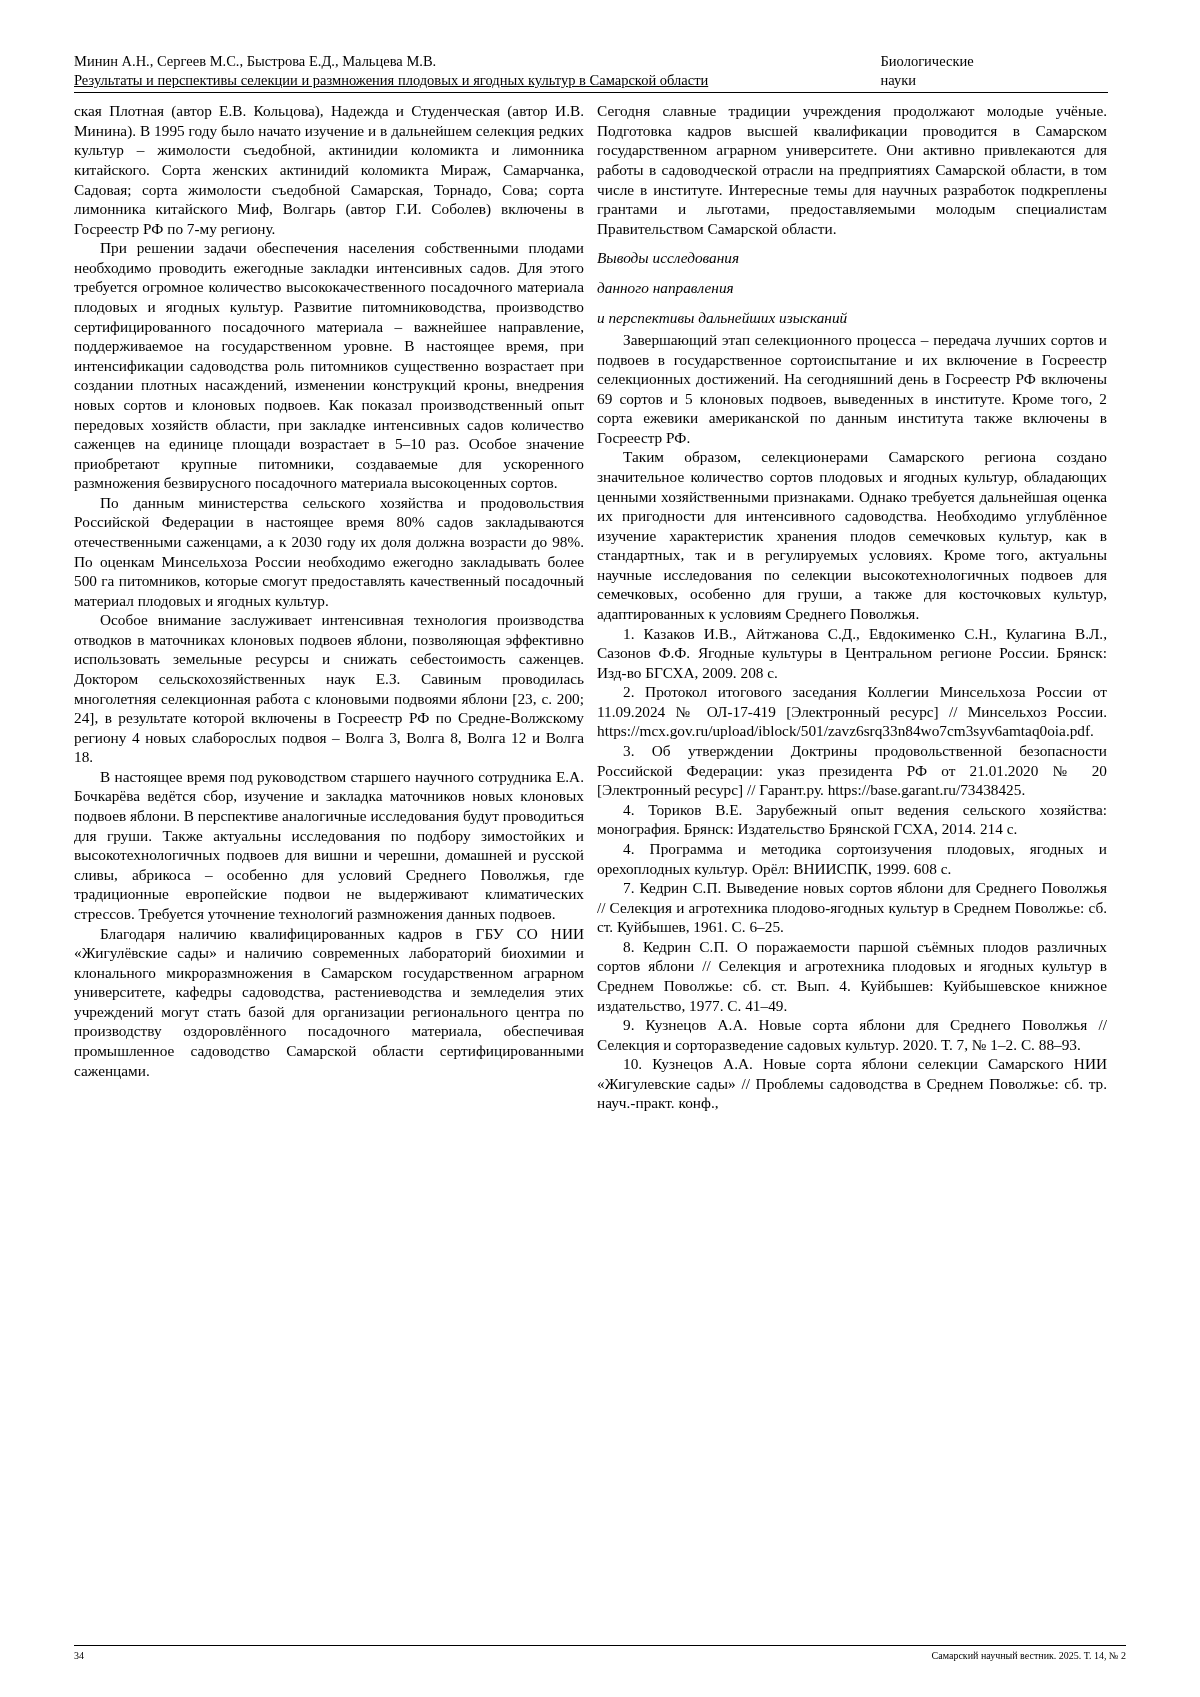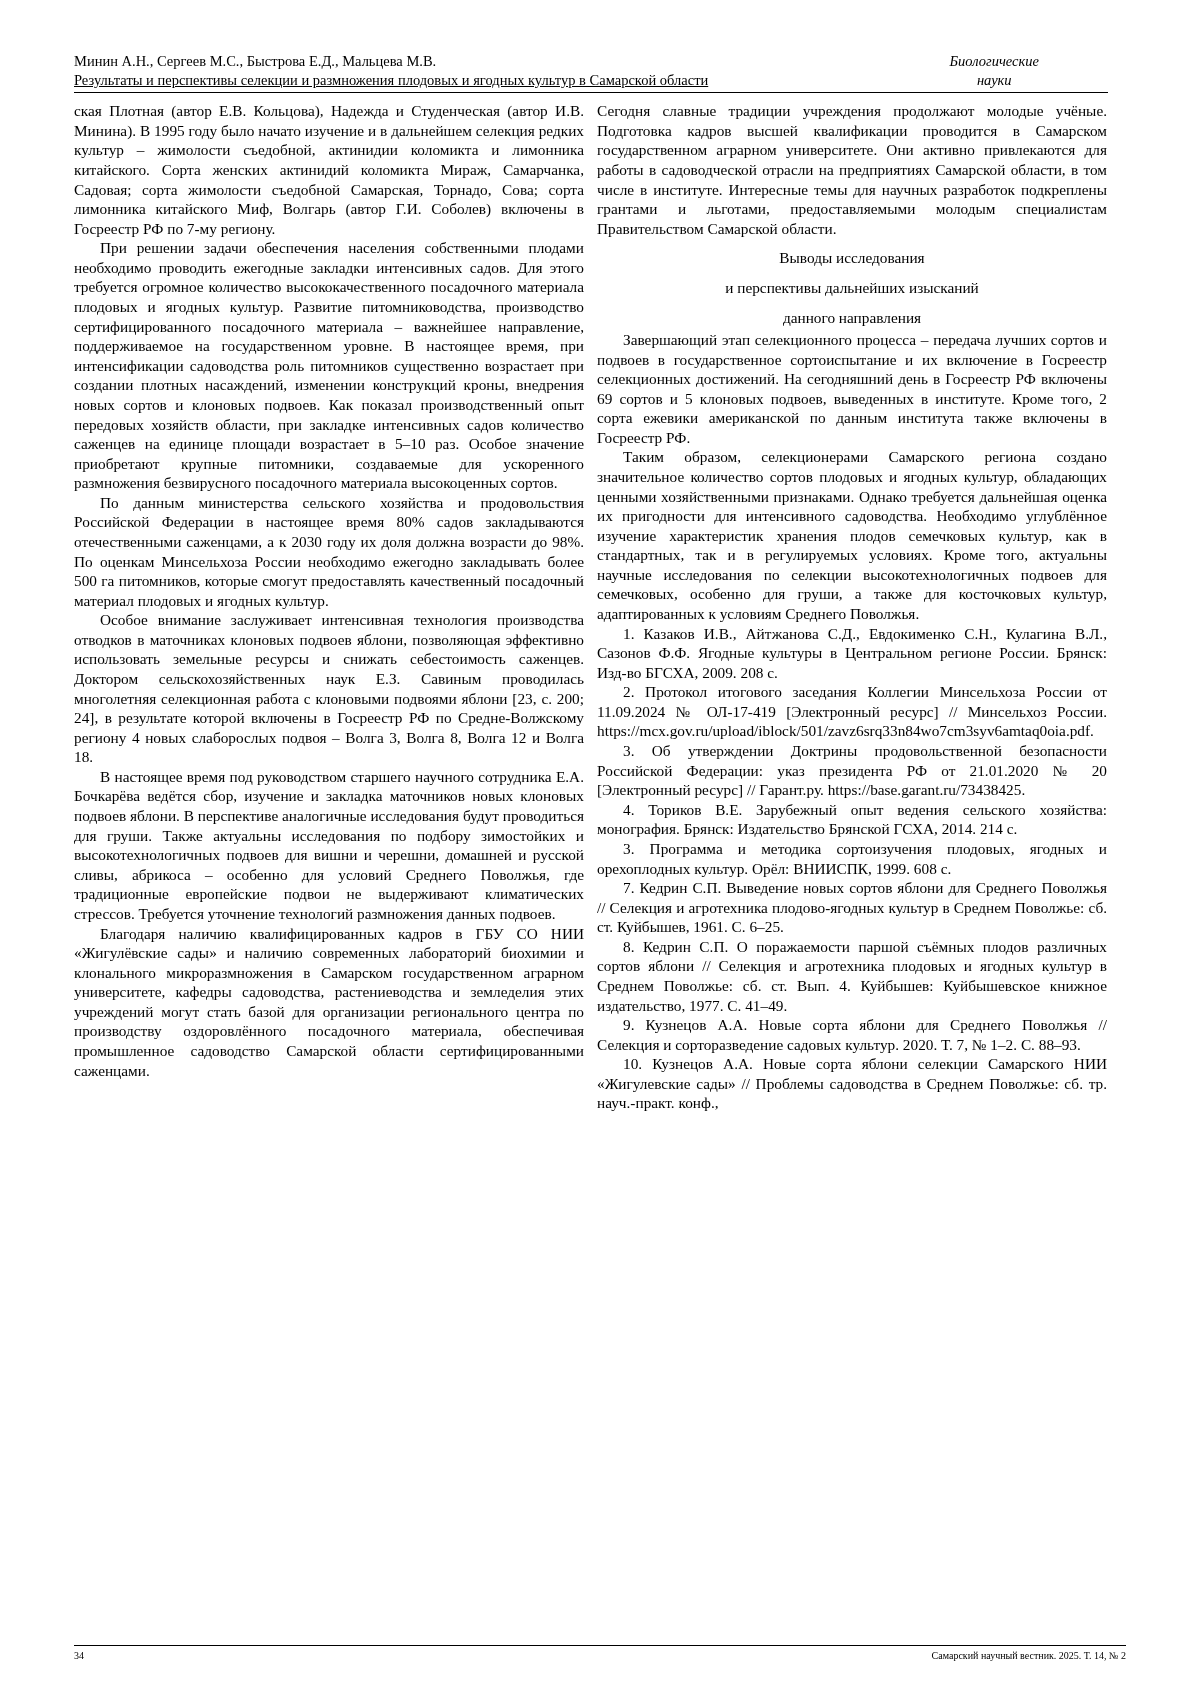--- a/index.html
+++ b/index.html
@@ -34,22 +34,21 @@
   }
   .runhead-left .authors {
     white-space: nowrap;
   }
   .runhead-left .title {
     white-space: nowrap;
     text-decoration: underline;
   }
   .runhead-right {
     width: 22%;
-    text-align: center;
-    font-style: italic;
+    text-align: left;
   }
   .runhead-right div {
     line-height: 1.32;
   }
   .rule {
     border-bottom: 1px solid #000;
     margin-top: 2px;
     margin-bottom: 8px;
   }
   
@@ -66,21 +65,22 @@
     hyphens: manual;
   }
   .col p {
     margin: 0;
     text-indent: 26px;
   }
   .col p.noindent {
     text-indent: 0;
   }
   .center-italic {
-    text-align: center;
+    text-align: left;
+    font-style: italic;
     text-indent: 0 !important;
     margin: 10px 0 2px 0 !important;
     line-height: 1.3;
   }
   .section-head {
     text-indent: 26px;
     font-weight: bold;
     margin-top: 10px !important;
     text-align: left;
   }
@@ -134,33 +134,33 @@
       <p>По данным министерства сельского хозяйства и продовольствия Российской Федерации в настоящее время 80% садов закладываются отечественными саженцами, а к 2030 году их доля должна возрасти до 98%. По оценкам Минсельхоза России необходимо ежегодно закладывать более 500 га питомников, которые смогут предоставлять качественный посадочный материал плодовых и ягодных культур.</p>
       <p>Особое внимание заслуживает интенсивная технология производства отводков в маточниках клоновых подвоев яблони, позволяющая эффективно использовать земельные ресурсы и снижать себестоимость саженцев. Доктором сельскохозяйственных наук Е.З. Савиным проводилась многолетняя селекционная работа с клоновыми подвоями яблони [23, с. 200; 24], в результате которой включены в Госреестр РФ по Средне-Волжскому региону 4 новых слаборослых подвоя – Волга 3, Волга 8, Волга 12 и Волга 18.</p>
       <p>В настоящее время под руководством старшего научного сотрудника Е.А. Бочкарёва ведётся сбор, изучение и закладка маточников новых клоновых подвоев яблони. В перспективе аналогичные исследования будут проводиться для груши. Также актуальны исследования по подбору зимостойких и высокотехнологичных подвоев для вишни и черешни, домашней и русской сливы, абрикоса – особенно для условий Среднего Поволжья, где традиционные европейские подвои не выдерживают климатических стрессов. Требуется уточнение технологий размножения данных подвоев.</p>
       <p>Благодаря наличию квалифицированных кадров в ГБУ СО НИИ «Жигулёвские сады» и наличию современных лабораторий биохимии и клонального микроразмножения в Самарском государственном аграрном университете, кафедры садоводства, растениеводства и земледелия этих учреждений могут стать базой для организации регионального центра по производству оздоровлённого посадочного материала, обеспечивая промышленное садоводство Самарской области сертифицированными саженцами.</p>
     </div>
 
     <div class="col">
       <p class="noindent">Сегодня славные традиции учреждения продолжают молодые учёные. Подготовка кадров высшей квалификации проводится в Самарском государственном аграрном университете. Они активно привлекаются для работы в садоводческой отрасли на предприятиях Самарской области, в том числе в институте. Интересные темы для научных разработок подкреплены грантами и льготами, предоставляемыми молодым специалистам Правительством Самарской области.</p>
 
       <p class="center-italic">Выводы исследования</p>
+      <p class="center-italic">данного направления</p>
       <p class="center-italic">и перспективы дальнейших изысканий</p>
-      <p class="center-italic">данного направления</p>
 
       <p>Завершающий этап селекционного процесса – передача лучших сортов и подвоев в государственное сортоиспытание и их включение в Госреестр селекционных достижений. На сегодняшний день в Госреестр РФ включены 69 сортов и 5 клоновых подвоев, выведенных в институте. Кроме того, 2 сорта ежевики американской по данным института также включены в Госреестр РФ.</p>
       <p>Таким образом, селекционерами Самарского региона создано значительное количество сортов плодовых и ягодных культур, обладающих ценными хозяйственными признаками. Однако требуется дальнейшая оценка их пригодности для интенсивного садоводства. Необходимо углублённое изучение характеристик хранения плодов семечковых культур, как в стандартных, так и в регулируемых условиях. Кроме того, актуальны научные исследования по селекции высокотехнологичных подвоев для семечковых, особенно для груши, а также для косточковых культур, адаптированных к условиям Среднего Поволжья.</p>
 
 
       <div class="refs">
         <p>1. Казаков И.В., Айтжанова С.Д., Евдокименко С.Н., Кулагина В.Л., Сазонов Ф.Ф. Ягодные культуры в Центральном регионе России. Брянск: Изд-во БГСХА, 2009. 208 с.</p>
         <p>2. Протокол итогового заседания Коллегии Минсельхоза России от 11.09.2024 № ОЛ-17-419 [Электронный ресурс] // Минсельхоз России. https://mcx.gov.ru/upload/iblock/501/zavz6srq33n84wo7cm3syv6amtaq0oia.pdf.</p>
         <p>3. Об утверждении Доктрины продовольственной безопасности Российской Федерации: указ президента РФ от 21.01.2020 № 20 [Электронный ресурс] // Гарант.ру. https://base.garant.ru/73438425.</p>
         <p>4. Ториков В.Е. Зарубежный опыт ведения сельского хозяйства: монография. Брянск: Издательство Брянской ГСХА, 2014. 214 с.</p>
-        <p>3. Программа и методика сортоизучения плодовых, ягодных и орехоплодных культур. Орёл: ВНИИСПК, 1999. 608 с.</p>
+        <p>4. Программа и методика сортоизучения плодовых, ягодных и орехоплодных культур. Орёл: ВНИИСПК, 1999. 608 с.</p>
         <p>7. Кедрин С.П. Выведение новых сортов яблони для Среднего Поволжья // Селекция и агротехника плодово-ягодных культур в Среднем Поволжье: сб. ст. Куйбышев, 1961. С. 6–25.</p>
         <p>8. Кедрин С.П. О поражаемости паршой съёмных плодов различных сортов яблони // Селекция и агротехника плодовых и ягодных культур в Среднем Поволжье: сб. ст. Вып. 4. Куйбышев: Куйбышевское книжное издательство, 1977. С. 41–49.</p>
         <p>9. Кузнецов А.А. Новые сорта яблони для Среднего Поволжья // Селекция и сорторазведение садовых культур. 2020. Т. 7, № 1–2. С. 88–93.</p>
         <p>10. Кузнецов А.А. Новые сорта яблони селекции Самарского НИИ «Жигулевские сады» // Проблемы садоводства в Среднем Поволжье: сб. тр. науч.-практ. конф.,</p>
       </div>
     </div>
 
   </div>
 
   <div class="footer">

